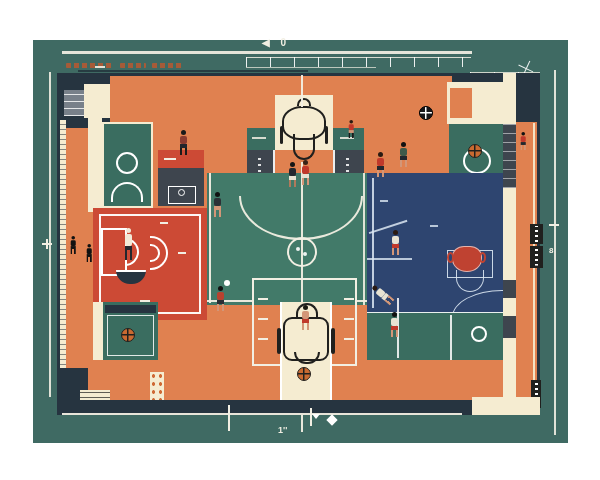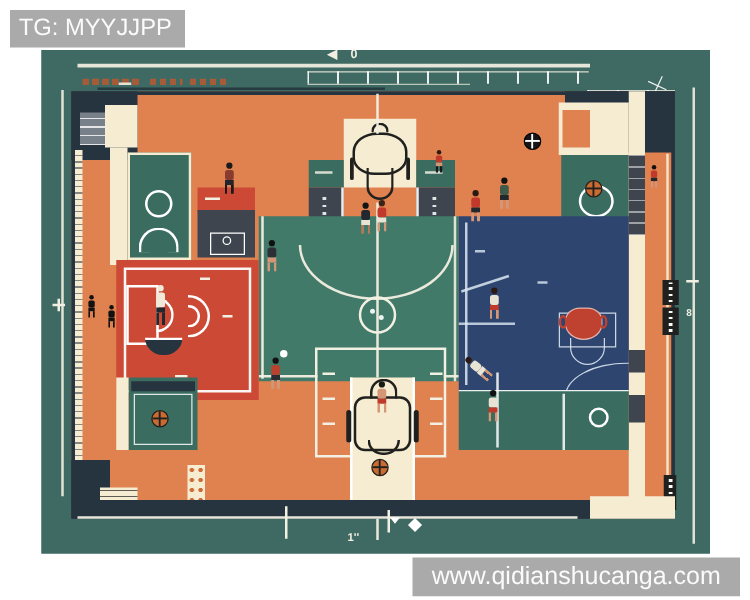--- a/index.html
+++ b/index.html
@@ -319,20 +319,14 @@
   <div class="a wline" style="left:42px;top:243px;width:10px;height:1.5px;"></div>
   <div class="a wline" style="left:46px;top:239px;width:1.5px;height:10px;"></div>
   <div class="a wline" style="left:62px;top:413px;width:400px;height:1.5px;opacity:.95;"></div>
   <div class="a wline" style="left:228px;top:405px;width:1.5px;height:26px;"></div>
   <div class="a wline" style="left:310px;top:408px;width:1.5px;height:18px;"></div>
   <div class="a" style="left:328px;top:416px;width:8px;height:8px;background:#fff;transform:rotate(45deg);"></div>
   <div class="a" style="left:312px;top:414px;width:0;height:0;border-left:4px solid transparent;
               border-right:4px solid transparent;border-top:5px solid #fff;"></div>
   <div class="a mark" style="left:278px;top:425px;font-size:9px;">1''</div>
 
-  <div class="a wmark" style="left:8px;top:8px;width:140px;height:30px;font-size:19px;padding-left:7px;">
-    <span>TG: MYYJJPP</span>
-  </div>
-  <div class="a wmark" style="left:330px;top:446px;width:262px;height:31px;font-size:20px;text-align:center;">
-    <span>www.qidianshucanga.com</span>
-  </div>
 
 </div>
 
 </body></html>

